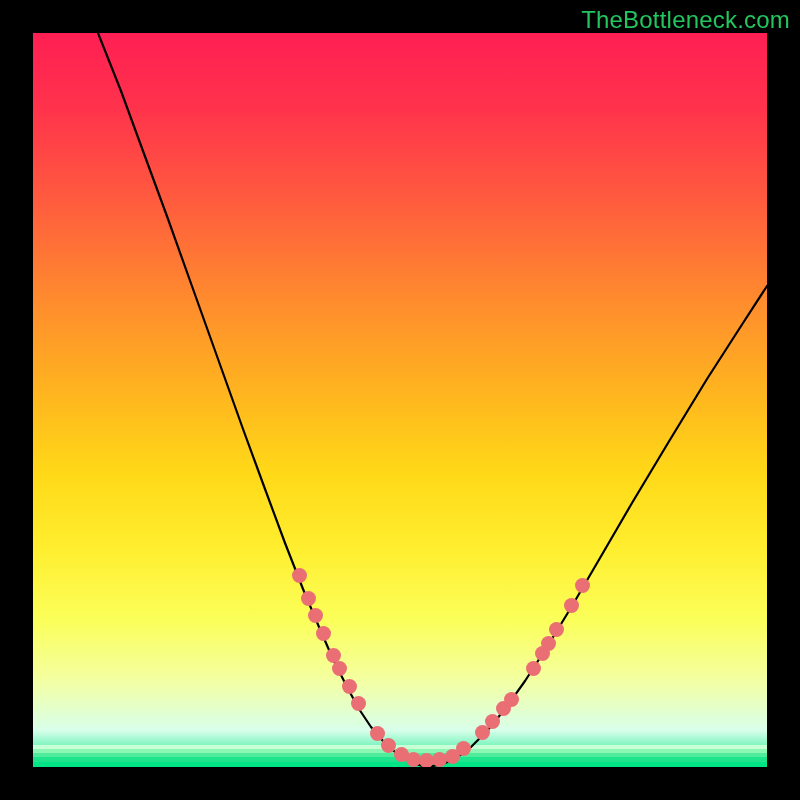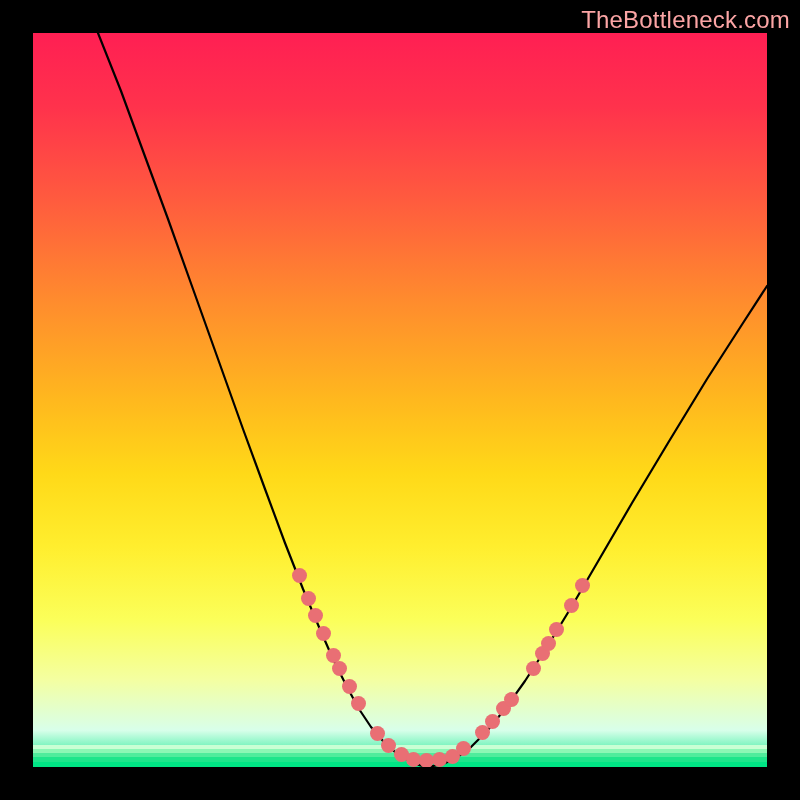--- a/index.html
+++ b/index.html
@@ -49,21 +49,21 @@
   }
   .band {
     position: absolute;
     left: 0;
     right: 0;
   }
   .watermark {
     position: absolute;
     top: 6px;
     right: 10px;
-    color: #fca5a5;
+    color: #22c55e;
     font-size: 24px;
     font-weight: 500;
     letter-spacing: 0.2px;
   }
   svg.curve {
     position: absolute;
     inset: 0;
   }
   svg.curve path {
     fill: none;

